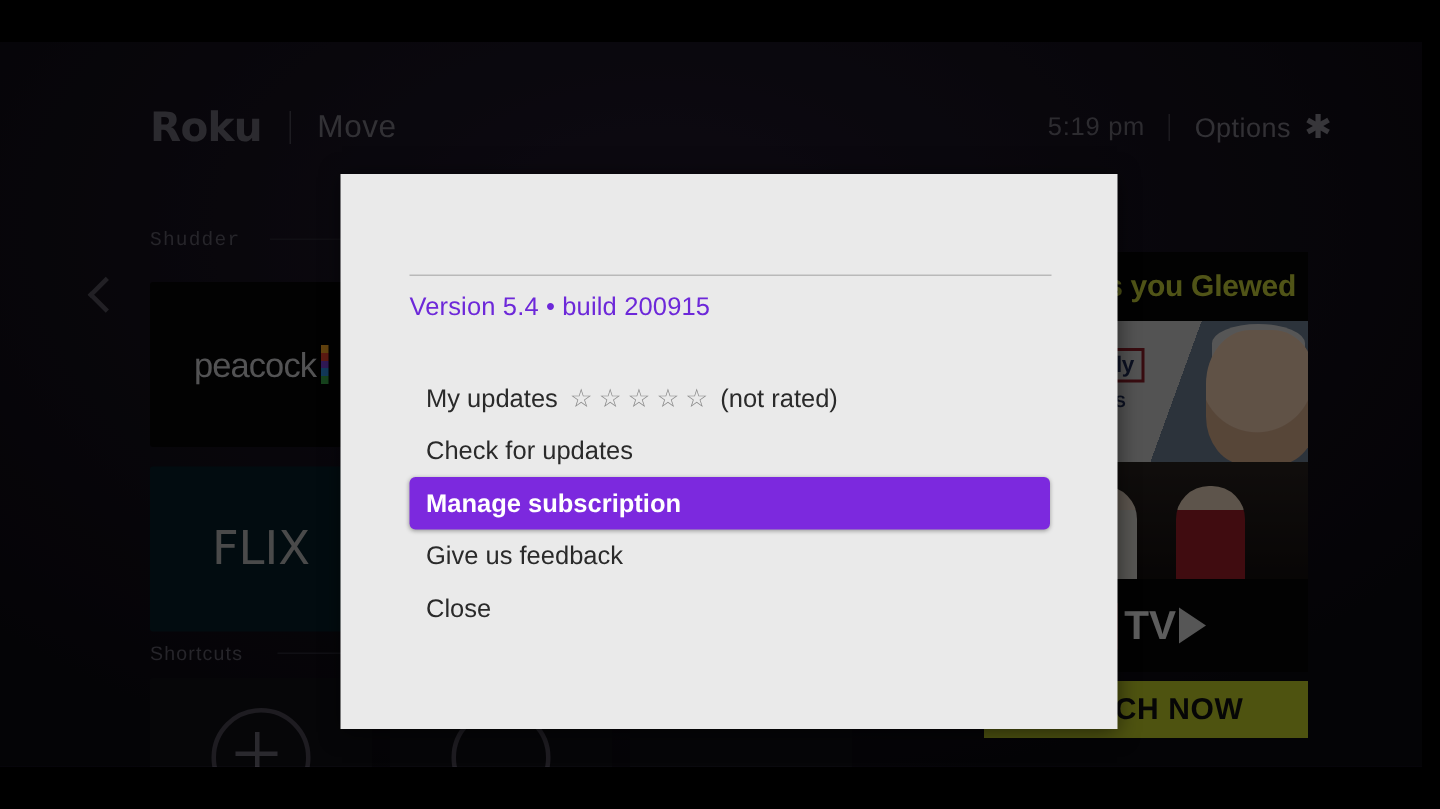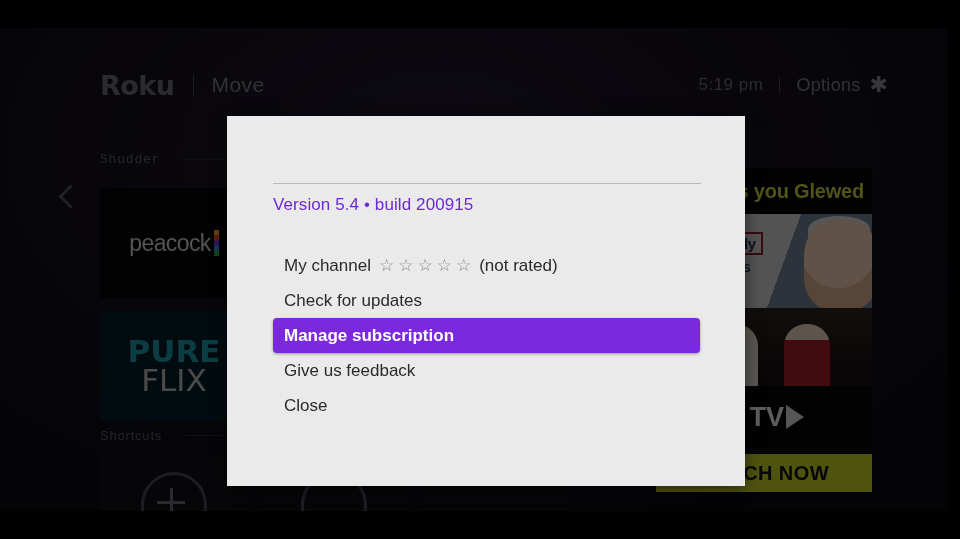--- a/index.html
+++ b/index.html
@@ -429,21 +429,20 @@
 
     <div class="row-label" style="left:100px; top:124px;font-family:Liberation Mono, monospace;">Shudder</div>
     <div class="row-rule" style="left:180px; top:131px; width:560px;"></div>
 
     <div class="tile tile-peacock">
       <span class="peacock-word">peacock</span>
       <span class="peacock-feathers"></span>
     </div>
 
     <div class="tile tile-pureflix">
-      <span class="pf-pure">PURE</span>
       <span class="pf-flix">FLIX</span>
     </div>
 
     <div class="row-label" style="left:100px; top:400px;">Shortcuts</div>
     <div class="row-rule" style="left:185px; top:407px; width:555px;"></div>
 
     <div class="shortcut sc-add">
       <div class="circle-icon">
         <span class="plus-h"></span>
           <span class="plus-v"></span>
@@ -498,21 +497,21 @@
   </div>
 
   <div id="dialog">
     <div class="dlg-divider"></div>
 
     <div class="dlg-version">Version 5.4 • build 200915</div>
 
     <div class="dlg-menu">
 
       <div class="mi rating-row">
-        <span>My channel</span>
+        <span>My updates</span>
         <span class="stars">
           <span>☆</span>
           <span>☆</span>
           <span>☆</span>
           <span>☆</span>
           <span>☆</span>
         </span>
         <span>(not rated)</span>
       </div>
 

